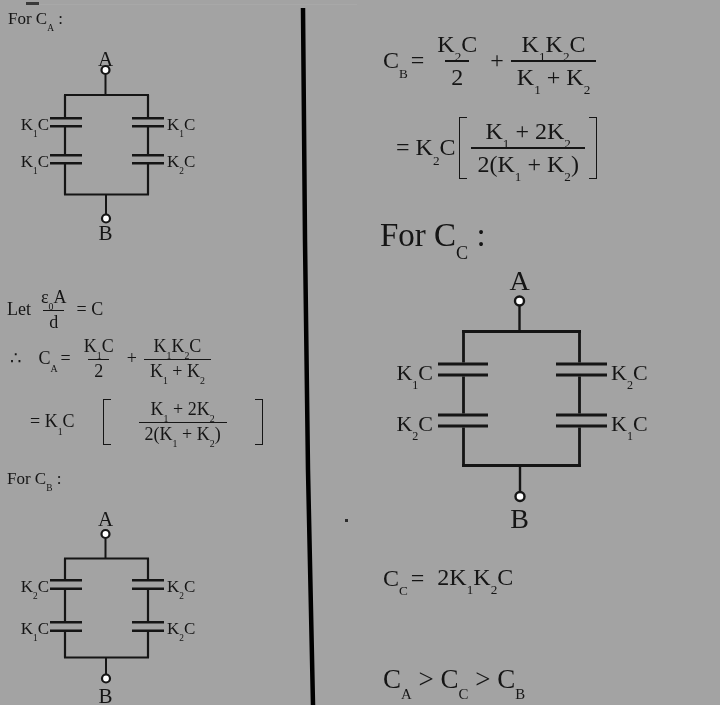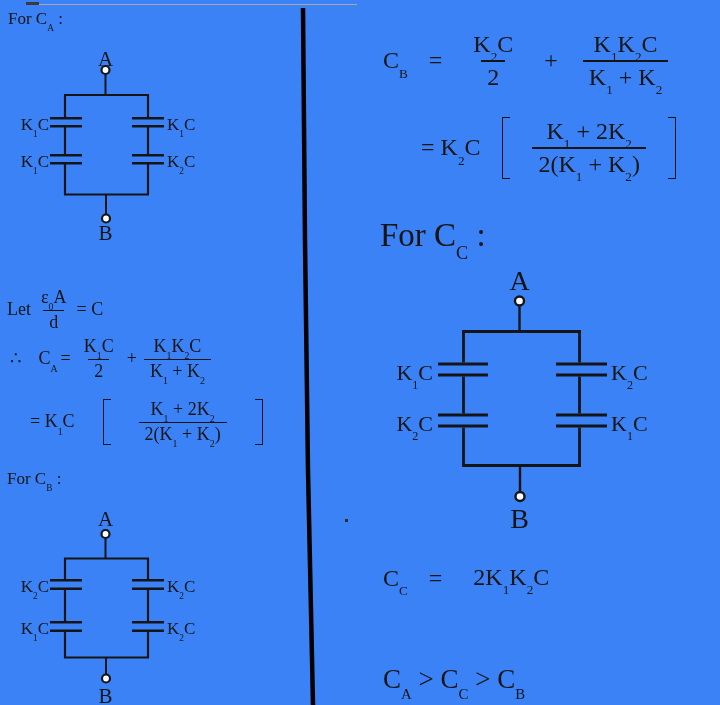--- a/index.html
+++ b/index.html
@@ -1,22 +1,22 @@
 <!DOCTYPE html>
 <html><head>
 <meta charset="utf-8">
 <style>
   html,body{margin:0;padding:0;background:#fff;}
   .page{
-    position:relative;width:720px;height:705px;background:#3b82f6;overflow:hidden;
+    position:relative;width:720px;height:705px;background:#a3a3a3;overflow:hidden;
     font-family:"Liberation Serif","DejaVu Serif",serif;color:#151515;
   }
   .eqrow{position:absolute;display:flex;align-items:center;line-height:1.2;white-space:nowrap;}
   .fz-l{font-size:18px;}
-  .fz-r{font-size:24px;gap:18px;}
+  .fz-r{font-size:24px;}
   .hdr{position:absolute;line-height:1.15;white-space:nowrap;}
   sub{font-size:55%;line-height:0;position:relative;bottom:-0.28em;}
   .frac{display:inline-flex;flex-direction:column;align-items:center;margin:0 4px;}
   .frac .num{padding:0 6px 1px;}
   .frac .den{border-top:1.7px solid #151515;padding:1px 6px 0;}
   .fz-r .frac .den{border-top:2px solid #151515;}
   .op{margin:0 3px;}
   .therefore{margin-right:17px;}
   .brk-left{align-self:stretch;width:7px;border:1.9px solid #151515;border-right:0;margin-left:4px;}
   .brk-right{align-self:stretch;width:7px;border:1.9px solid #151515;border-left:0;}
@@ -123,21 +123,21 @@
       <span class="num">K<sub>2</sub>C</span>
       <span class="den">2</span>
     </span>
     <span class="op">+</span>
     <span class="frac">
       <span class="num">K<sub>1</sub>K<sub>2</sub>C</span>
       <span class="den">K<sub>1</sub> + K<sub>2</sub></span>
     </span>
   </div>
 
-  <div class="eqrow fz-r" style="left:421px;top:117px;text-align:center;">
+  <div class="eqrow fz-r" style="left:396px;top:117px;text-align:center;">
     <span>= K<sub>2</sub>C</span>
     <span class="brk-left"></span>
     <span class="frac">
       <span class="num">K<sub>1</sub> + 2K<sub>2</sub></span>
       <span class="den">2(K<sub>1</sub> + K<sub>2</sub>)</span>
     </span>
     <span class="brk-right"></span>
   </div>
 
   <div class="hdr" style="left:380px;top:217px;font-size:33px;">For C<sub>C</sub> :</div>

